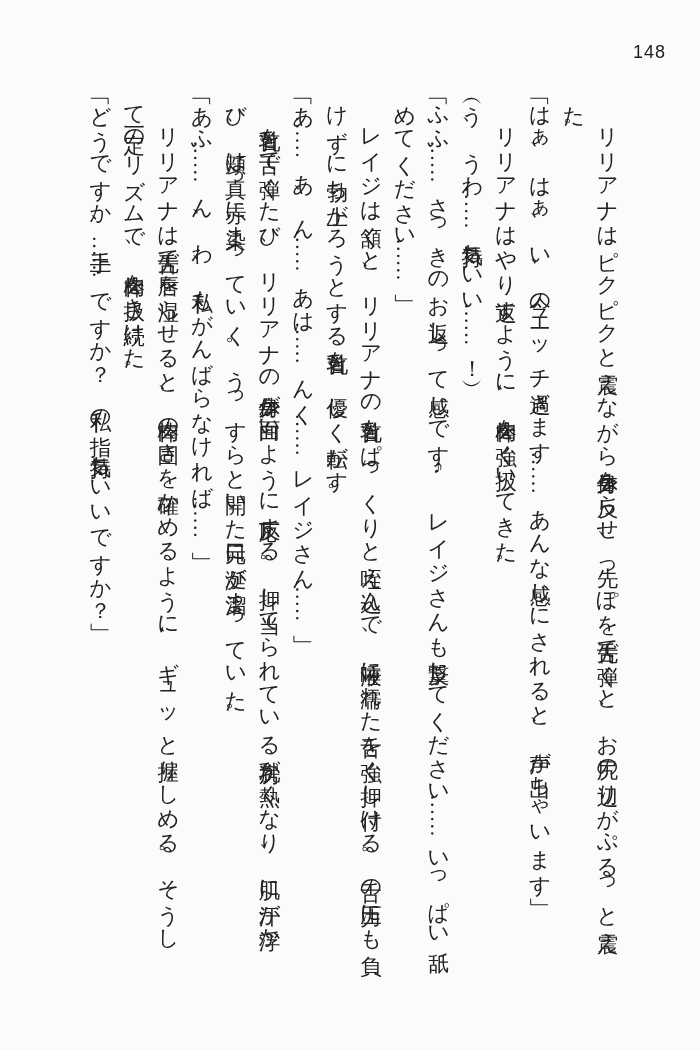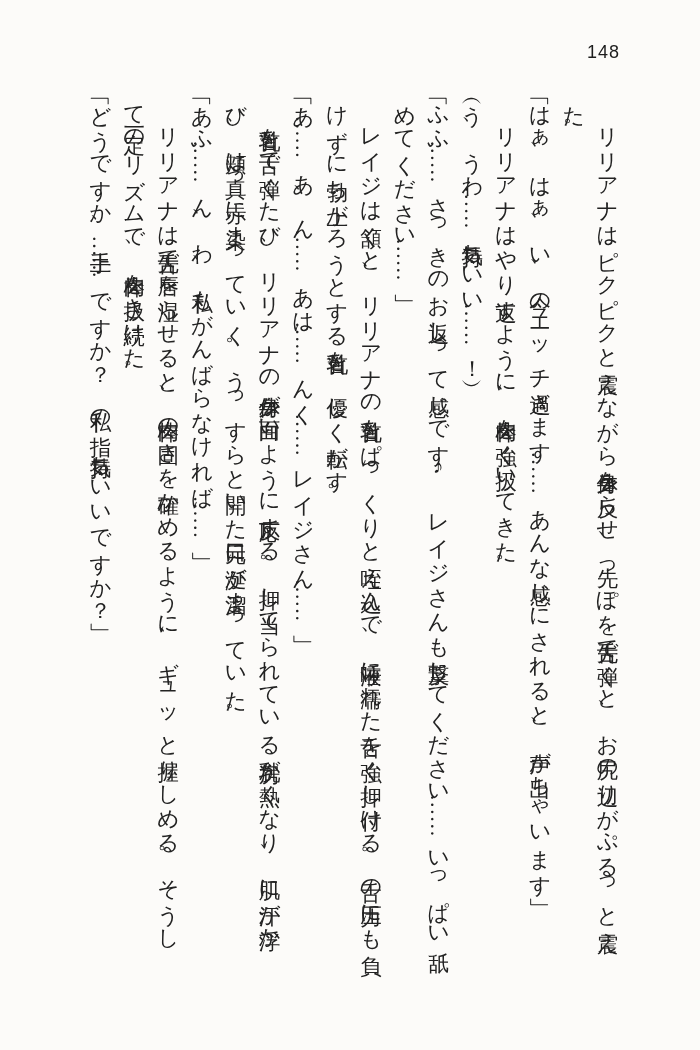--- a/index.html
+++ b/index.html
@@ -11,20 +11,21 @@
     height: 1050px;
     position: relative;
     overflow: hidden;
     background: #fcfbf9;
     font-family: "Liberation Serif", "DejaVu Serif", serif;
   }
   .page {
     position: absolute;
     inset: 0;
     background: #fcfbf9;
+    margin-left: 46px;
   }
   .page-number {
     position: absolute;
     top: 42px;
     left: 587px;
     font-size: 18px;
     letter-spacing: 1px;
     color: #1d1d1d;
     font-family: "Liberation Sans", "DejaVu Sans", sans-serif;
   }

